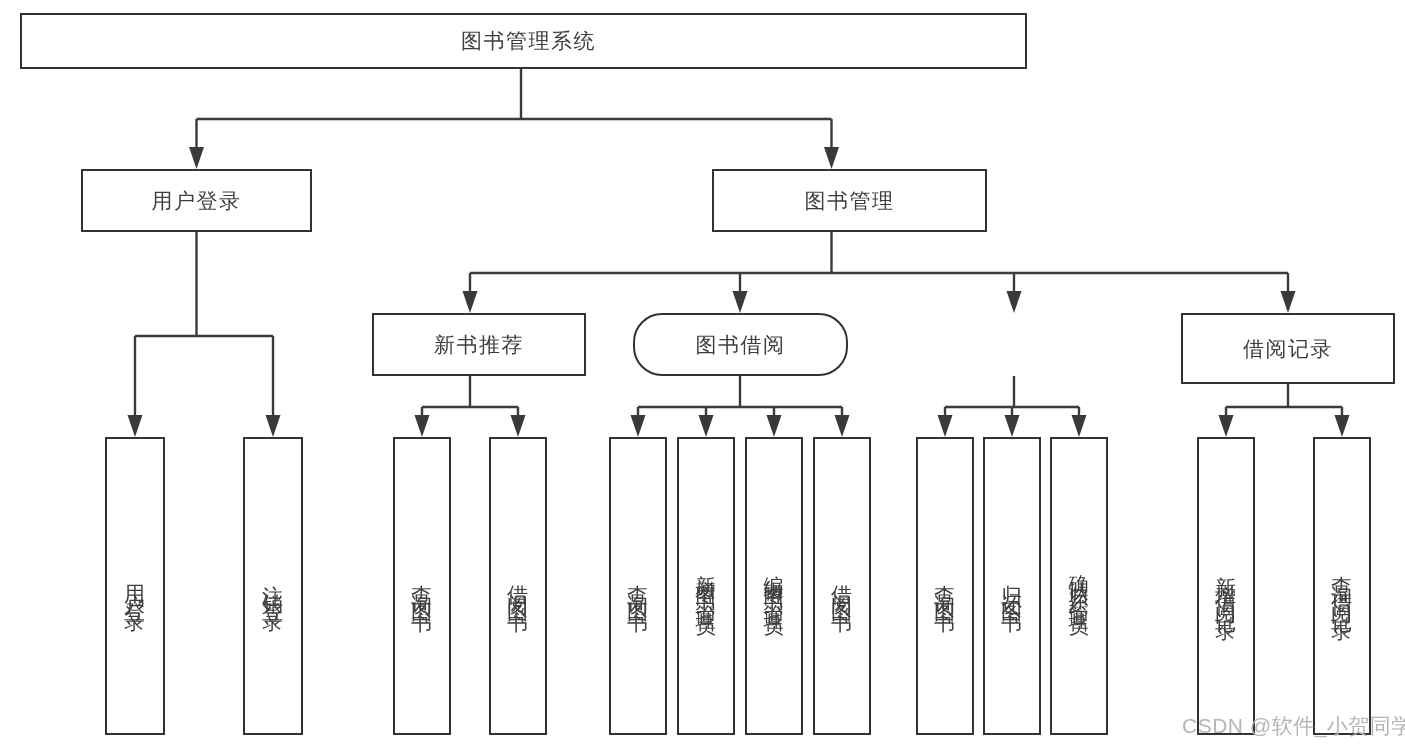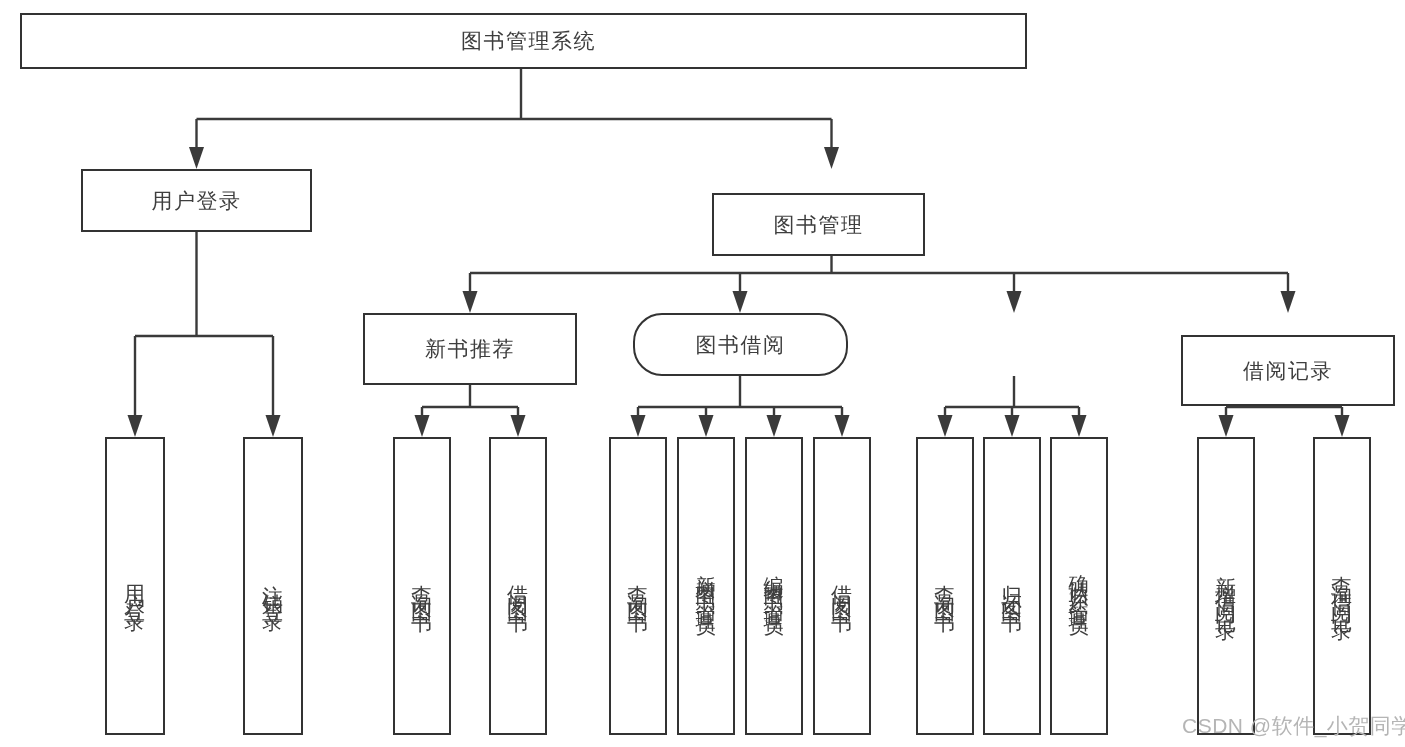--- a/index.html
+++ b/index.html
@@ -115,25 +115,25 @@
     <path d="M1226 407 H1342"></path>
     <path d="M1226 407 V416"></path>
     <polygon points="1218.5,415 1233.5,415 1226,437"></polygon>
     <path d="M1342 407 V416"></path>
     <polygon points="1334.5,415 1349.5,415 1342,437"></polygon>
   </svg>
 
   <div class="node hnode" style="left:20px; top:13px; width:1007px; height:56px;padding-left:10px;">图书管理系统</div>
 
   <div class="node hnode" style="left:81px; top:169px; width:231px; height:63px;">用户登录</div>
-  <div class="node hnode" style="left:712px; top:169px; width:213px; height:63px;margin-top:24px;">图书管理</div>
+  <div class="node hnode" style="left:712px; top:169px; width:275px; height:63px;">图书管理</div>
 
-  <div class="node hnode" style="left:363px; top:313px; width:214px; height:72px;">新书推荐</div>
+  <div class="node hnode" style="left:372px; top:313px; width:214px; height:63px;">新书推荐</div>
   <div class="node hnode" style="left:633px; top:313px; width:215px; height:63px;border-radius:29px;">图书借阅</div>
-  <div class="node hnode" style="left:1181px; top:313px; width:214px; height:71px;margin-top:22px;">借阅记录</div>
+  <div class="node hnode" style="left:1181px; top:313px; width:214px; height:71px;">借阅记录</div>
 
   <div class="node vnode" style="left:105px; top:437px; width:60px; height:298px;">用户登录</div>
   <div class="node vnode" style="left:243px; top:437px; width:60px; height:298px;">注销登录</div>
 
   <div class="node vnode" style="left:393px; top:437px; width:58px; height:298px;">查询图书</div>
   <div class="node vnode" style="left:489px; top:437px; width:58px; height:298px;">借阅图书</div>
 
   <div class="node vnode" style="left:609px; top:437px; width:58px; height:298px;">查询图书</div>
   <div class="node vnode long" style="left:677px; top:437px; width:58px; height:298px;">新增图书（管理员）</div>
   <div class="node vnode long" style="left:745px; top:437px; width:58px; height:298px;">编辑图书（管理员）</div>

